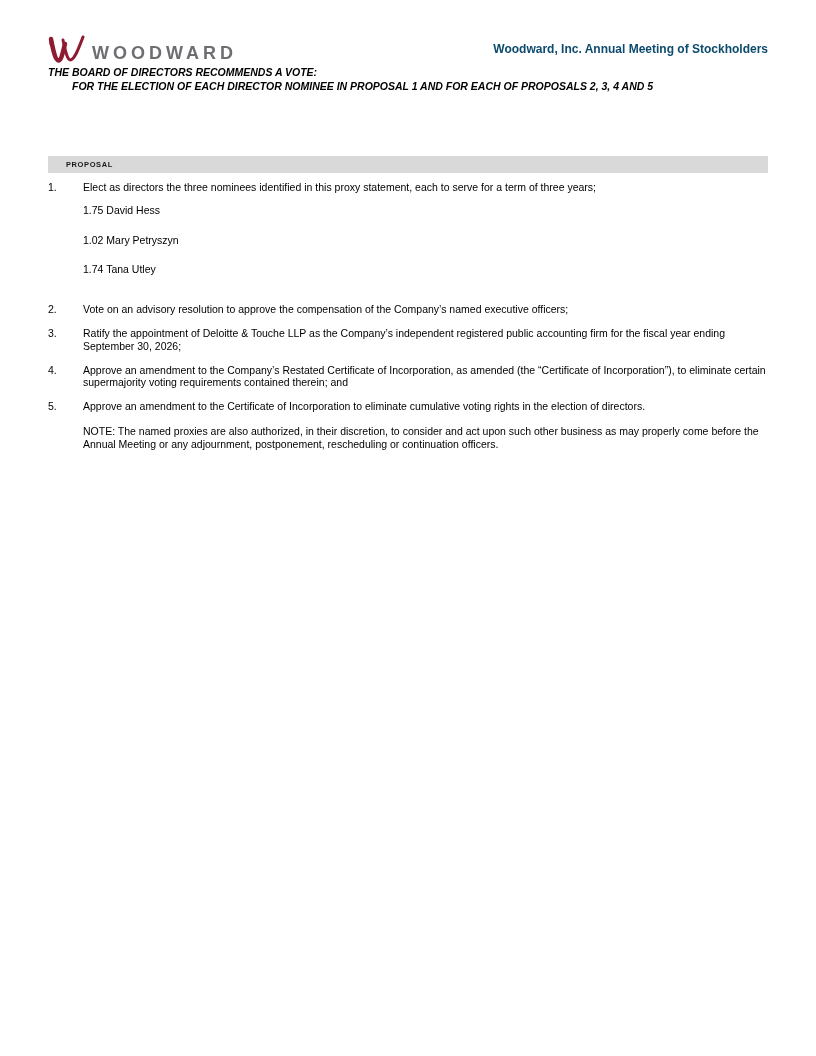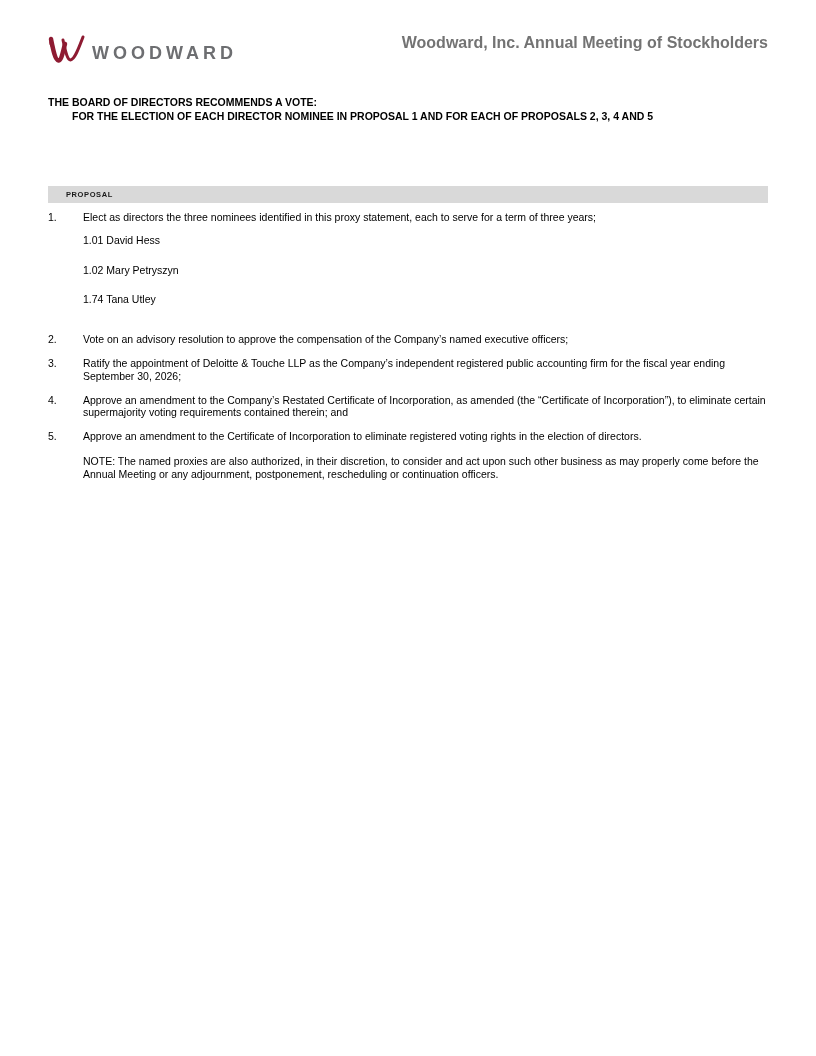--- a/index.html
+++ b/index.html
@@ -30,27 +30,27 @@
   }
   .logo-mark { width: 38px; height: 32px; display: block; }
   .logo-wordmark {
     font-size: 18px;
     font-weight: bold;
     letter-spacing: 4px;
     color: #6d6e71;
     margin-top: 6px;
   }
   .meeting-title {
-    font-size: 16px;
+    font-size: 12px;
     font-weight: bold;
-    color: #737373;
-    margin-top: 0;
+    color: #0c4a6e;
+    margin-top: 8px;
   }
   
-  .recommendation { margin-top: 30px; font-size: 10.5px; }
+  .recommendation { font-size: 10.5px; font-style: italic; }
   .rec-line1 { font-weight: bold; }
   .rec-line2 { font-weight: bold; padding-left: 24px; margin-top: 2px; }
   
   .proposal-bar {
     margin-top: 64px;
     background: #d9d9d9;
     height: 17px;
     display: flex;
     align-items: center;
     padding-left: 18px;
@@ -106,21 +106,21 @@
   </div>
 
   <div class="proposals">
 
     <div class="proposal-row">
       <div class="proposal-number">1.</div>
       <div class="proposal-text">Elect as directors the three nominees identified in this proxy statement, each to serve for a term of three years;</div>
     </div>
 
     <div class="nominees">
-      <div class="nominee">1.01 David Hess</div>
+      <div class="nominee">1.75 David Hess</div>
       <div class="nominee">1.02 Mary Petryszyn</div>
       <div class="nominee">1.74 Tana Utley</div>
     </div>
 
     <div class="proposal-row">
       <div class="proposal-number">2.</div>
       <div class="proposal-text">Vote on an advisory resolution to approve the compensation of the Company’s named executive officers;</div>
     </div>
 
     <div class="proposal-row">
@@ -128,20 +128,20 @@
       <div class="proposal-text">Ratify the appointment of Deloitte &amp; Touche LLP as the Company’s independent registered public accounting firm for the fiscal year ending September 30, 2026;</div>
     </div>
 
     <div class="proposal-row">
       <div class="proposal-number">4.</div>
       <div class="proposal-text">Approve an amendment to the Company’s Restated Certificate of Incorporation, as amended (the “Certificate of Incorporation”), to eliminate certain supermajority voting requirements contained therein; and</div>
     </div>
 
     <div class="proposal-row">
       <div class="proposal-number">5.</div>
-      <div class="proposal-text">Approve an amendment to the Certificate of Incorporation to eliminate registered voting rights in the election of directors.</div>
+      <div class="proposal-text">Approve an amendment to the Certificate of Incorporation to eliminate cumulative voting rights in the election of directors.</div>
     </div>
 
     <div class="note">NOTE: The named proxies are also authorized, in their discretion, to consider and act upon such other business as may properly come before the Annual Meeting or any adjournment, postponement, rescheduling or continuation officers.</div>
 
   </div>
 
 </div>
 
 </body></html>

